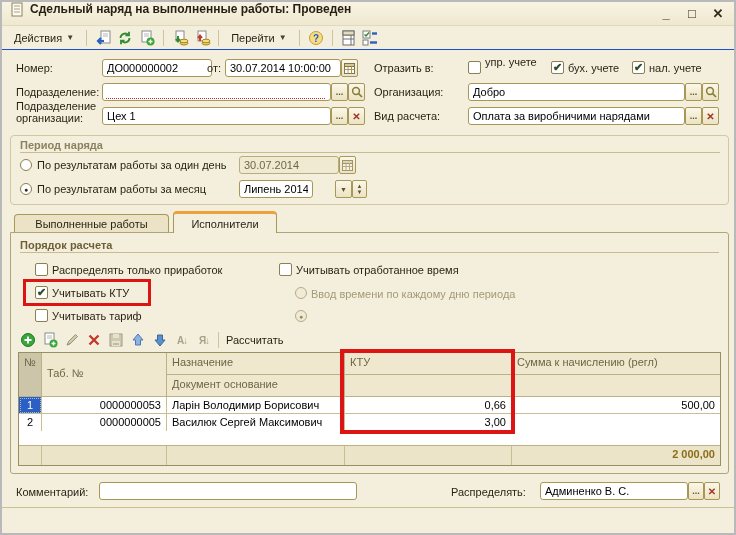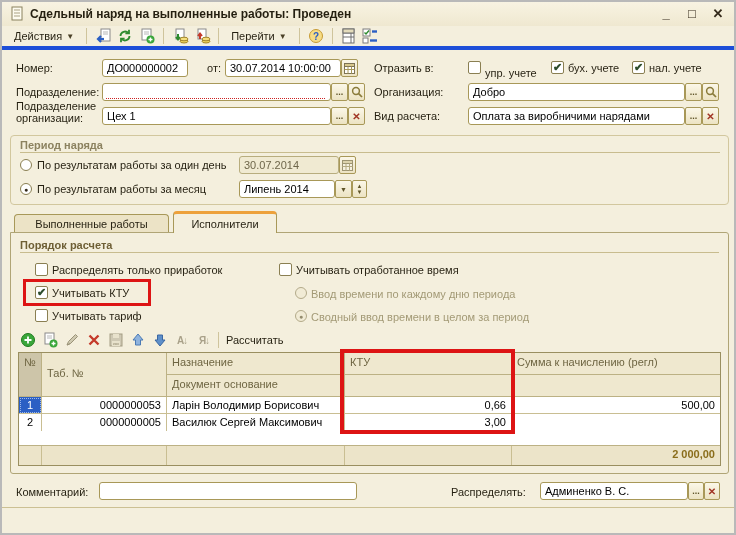--- a/index.html
+++ b/index.html
@@ -3,26 +3,26 @@
 <meta charset="utf-8">
 <style>
   * { margin:0; padding:0; box-sizing:border-box; }
   html,body { background:#c8c8c8; font-family:"Liberation Sans", sans-serif; }
   #window{
     position:relative; width:736px; height:535px; background:#f4efdd;
     border:2px solid #b9b9b9; outline:1px solid #7a7a7a; overflow:hidden;
     font-family:"Liberation Sans", sans-serif;
   }
   
-  .titlebar{position:absolute;left:0;top:0;width:100%;height:24px;background:linear-gradient(#f8f3e2,#efe8d0);display:flex;align-items:center;padding:12px 8px;border-bottom:1px solid #e2d9ba;}
+  .titlebar{position:absolute;left:0;top:0;width:100%;height:24px;background:linear-gradient(#f8f3e2,#efe8d0);display:flex;padding:0 8px;border-bottom:1px solid #e2d9ba;}
   .title{font-size:12px;font-weight:bold;color:#241f10;margin-left:6px;white-space:nowrap;}
   .winbtns{margin-left:auto;display:flex;gap:10px;align-items:center;}
   .winbtns span{font-size:13px;font-weight:bold;color:#33291a;width:16px;text-align:center;cursor:default;line-height:16px;}
   
-  .toolbar{position:absolute;left:0;top:24px;width:100%;height:24px;background:#f4efdd;border-bottom:4px solid #1d4ed8;display:flex;align-items:center;padding:0 6px;gap:2px;}
+  .toolbar{position:absolute;left:0;top:24px;width:100%;height:24px;background:#f4efdd;border-bottom:1px solid #1d4ed8;display:flex;align-items:center;padding:0 6px;gap:2px;}
   .tbtn{display:flex;align-items:center;height:20px;padding:0 5px;font-size:11px;color:#241f10;border:1px solid transparent;border-radius:2px;cursor:default;}
   .tbtn .arr{font-size:8px;margin-left:4px;color:#4a4028;}
   .tsep{width:1px;height:16px;background:#cfc49c;margin:0 4px;}
   .ticon{width:20px;height:20px;display:flex;align-items:center;justify-content:center;cursor:default;}
   
   .lbl{position:absolute;font-size:11px;color:#241f10;height:18px;line-height:18px;white-space:nowrap;}
   .lbl2{position:absolute;font-size:11px;color:#241f10;line-height:12px;white-space:normal;}
   .inp{position:absolute;height:18px;border:1px solid #a89858;border-radius:3px;background:#fff;font-family:"Liberation Sans",sans-serif;font-size:11px;padding:0 4px;color:#000;}
   .inp.dis{background:#f0ead2;color:#6e664a;border-color:#b8ad7e;}
   .sbtn{position:absolute;height:18px;width:17px;border:1px solid #a89858;border-radius:2px;background:linear-gradient(#fbf7e8,#ece3c3);display:flex;align-items:center;justify-content:center;font-size:9px;font-weight:bold;color:#5f5428;cursor:default;}
@@ -167,21 +167,21 @@
           <rect x="1" y="1" width="7" height="7" fill="#fff" stroke="#7d7d7d"></rect>
           <path d="M2.5 4.5 L4 6 L7 2.5" fill="none" stroke="#2e8b2e" stroke-width="1.4"></path>
           <line x1="10" y1="3.5" x2="15" y2="3.5" stroke="#2b5fc4" stroke-width="2.4"></line>
           <rect x="1" y="10" width="5" height="5" fill="#fff" stroke="#7d7d7d"></rect>
           <line x1="8" y1="12.5" x2="15" y2="12.5" stroke="#2b5fc4" stroke-width="2.4"></line>
         </svg>
     </span>
   </div>
 
   <span class="lbl" style="left:14px;top:57px;">Номер:</span>
-  <input class="inp" style="left: 100px; top: 57px; width: 86px;" value="ДО000000002">
+  <input class="inp" style="left: 100px; top: 57px; width: 110px;" value="ДО000000002">
   <span class="lbl" style="left:205px;top:57px;">от:</span>
   <input class="inp" style="left: 223px; top: 57px; width: 116px;" value="30.07.2014 10:00:00">
   <span class="sbtn" style="left:339px;top:57px;">
     <svg width="11" height="11">
         <rect x="0.5" y="0.5" width="10" height="10" fill="#fff" stroke="#7d7355"></rect>
         <rect x="0.5" y="0.5" width="10" height="3" fill="#d8c88e" stroke="#7d7355"></rect>
         <line x1="0.5" y1="6.5" x2="10.5" y2="6.5" stroke="#a89858"></line>
         <line x1="4" y1="3.5" x2="4" y2="10.5" stroke="#a89858"></line>
         <line x1="7.5" y1="3.5" x2="7.5" y2="10.5" stroke="#a89858"></line>
       </svg>
@@ -198,21 +198,21 @@
       </svg>
   </span>
 
   <span class="lbl2" style="left:14px;top:98px;width:88px;">Подразделение организации:</span>
   <input class="inp" style="left: 100px; top: 105px; width: 229px;" value="Цех 1">
   <span class="sbtn" style="left:329px;top:105px;">...</span>
   <span class="sbtn red" style="left:346px;top:105px;">✕</span>
 
   <span class="lbl" style="left:372px;top:57px;">Отразить в:</span>
   <span class="cbox" style="left:466px;top:59px;"></span>
-  <span class="lbl" style="left:483px;top:62px;">упр. учете</span>
+  <span class="lbl" style="left:483px;top:51px;">упр. учете</span>
   <span class="cbox" style="left:549px;top:59px;">✔</span>
   <span class="lbl" style="left:566px;top:57px;">бух. учете</span>
   <span class="cbox" style="left:630px;top:59px;">✔</span>
   <span class="lbl" style="left:647px;top:57px;">нал. учете</span>
 
   <span class="lbl" style="left:372px;top:81px;">Организация:</span>
   <input class="inp" style="left: 466px; top: 81px; width: 217px;" value="Добро">
   <span class="sbtn" style="left:683px;top:81px;">...</span>
   <span class="sbtn" style="left:700px;top:81px;">
     <svg width="12" height="12">
@@ -238,21 +238,21 @@
         <rect x="0.5" y="0.5" width="10" height="10" fill="#f6f1e0" stroke="#9d9471"></rect>
         <rect x="0.5" y="0.5" width="10" height="3" fill="#ddd3ac" stroke="#9d9471"></rect>
         <line x1="0.5" y1="6.5" x2="10.5" y2="6.5" stroke="#b5ab82"></line>
         <line x1="4" y1="3.5" x2="4" y2="10.5" stroke="#b5ab82"></line>
         <line x1="7.5" y1="3.5" x2="7.5" y2="10.5" stroke="#b5ab82"></line>
       </svg>
   </span>
 
   <span class="rad" style="left:18px;top:181px;">●</span>
   <span class="lbl" style="left:35px;top:178px;">По результатам работы за месяц</span>
-  <input class="inp" style="left: 237px; top: 178px; width: 96px;" value="Липень 2014">
+  <input class="inp" style="left: 237px; top: 178px; width: 74px;" value="Липень 2014">
   <span class="sbtn" style="left:333px;top:178px;font-size:7px;">▼</span>
   <span class="sbtn" style="left:350px;top:178px;width:15px;flex-direction:column;font-size:6px;line-height:6px;">
     <span>▲</span>
     <span>▼</span>
   </span>
 
   <span class="tab active" style="left:171px;width:104px;">Исполнители</span>
   <span class="tab inactive" style="left:12px;width:155px;">Выполненные работы</span>
   <div class="tabpanel"></div>
 
@@ -268,21 +268,20 @@
   <span class="cbox" style="left:33px;top:307px;"></span>
   <span class="lbl" style="left:50px;top:305px;">Учитывать тариф</span>
 
   <span class="cbox" style="left:277px;top:261px;"></span>
   <span class="lbl" style="left:294px;top:259px;">Учитывать отработанное время</span>
 
   <span class="rad dis" style="left:293px;top:285px;"></span>
   <span class="lbl dislbl" style="left:309px;top:283px;">Ввод времени по каждому дню периода</span>
 
   <span class="rad dis" style="left:293px;top:308px;">●</span>
-  <span class="lbl dislbl" style="left:309px;top:306px;">Сводный ввод времени в целом за период</span>
 
   <span class="gicon" style="left:16px;top:329px;">
     <svg width="16" height="16">
         <circle cx="8" cy="8" r="6.5" fill="#3aa63a" stroke="#1e7a1e"></circle>
         <path d="M8 4.5v7M4.5 8h7" stroke="#fff" stroke-width="1.8"></path>
       </svg>
   </span>
   <span class="gicon" style="left:38px;top:329px;">
     <svg width="16" height="16">
         <rect x="3" y="1" width="9" height="11" fill="#fff" stroke="#8a8a8a"></rect>

